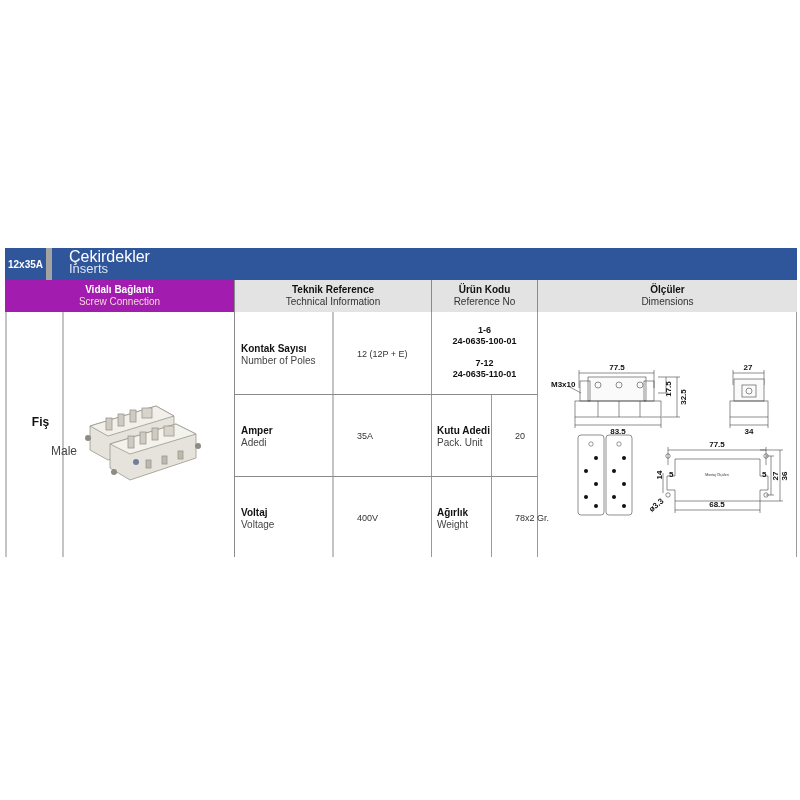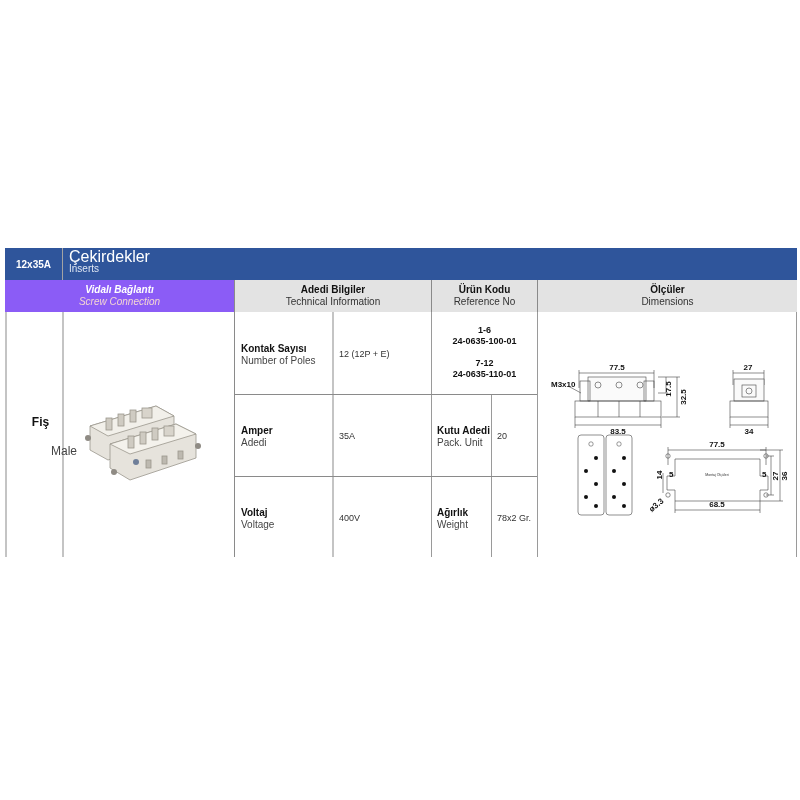--- a/index.html
+++ b/index.html
@@ -3,45 +3,45 @@
 <meta charset="utf-8">
 <style>
   * { box-sizing: border-box; margin: 0; padding: 0; }
   html, body { width: 800px; height: 800px; background: #ffffff; overflow: hidden; }
   body { position: relative; font-family: "Liberation Sans", sans-serif; color: #1a1a1a; }
 
   .abs { position: absolute; }
 
   
   .hdr-blue { left: 5px; top: 248px; width: 792px; height: 32px; background: #2f559b; }
-  .hdr-blue .code { position: absolute; left: 0; top: 0; width: 58px; height: 32px;
+  .hdr-blue .code { position: absolute; left: 0; top: 0; width: 47px; height: 32px;
     display: flex; align-items: center; justify-content: center;
-    color: #fff; font-weight: bold; font-size: 10px; border-right: 1px solid #a3a3a3; }
+    color: #fff; font-weight: bold; font-size: 10px; border-right: 6px solid #a3a3a3; }
   .hdr-blue .title { position: absolute; left: 64px; top: 3px; color: #fff; line-height: 12px; }
   .hdr-blue .title .b { font-weight: normal; font-size: 16px; display: block; }
-  .hdr-blue .title .s { font-size: 10px; color: #dfe6f3; display: block; }
+  .hdr-blue .title .s { font-size: 13px; color: #dfe6f3; display: block; }
 
   
   .colhdr { top: 280px; height: 32px; display: flex; flex-direction: column; align-items: center; justify-content: center; line-height: 12px; }
   .colhdr .b { font-weight: bold; font-size: 10px; }
   .colhdr .s { font-size: 10px; }
-  .colhdr.red { background: #8b5cf6; color: #fff; font-style: italic; }
+  .colhdr.red { background: #a21caf; color: #fff; }
   .colhdr.red .s { color: #f3d5d3; }
   .colhdr.gray { background: #e3e3e3; color: #111; border-left: 1px solid #8a8a8a; }
   .colhdr.gray .s { color: #333; }
 
   
   .vline { width: 1px; background: #9a9a9a; }
   .vline.light { background: #c4c4c4; width: 2px; }
   .hline { height: 1px; background: #8a8a8a; }
 
   .cell-text { line-height: 12px; font-size: 10px; color: #333; }
   .cell-text .b { font-weight: bold; color: #111; display: block; }
   .cell-text .s { display: block; color: #444; }
-  .val { font-size: 9px; color: #333; }
+  .val { font-size: 9px; color: #333; margin-left: 18px; }
 
   .ref { font-size: 9px; font-weight: bold; color: #111; text-align: center; line-height: 11px; }
 
   .fis { font-size: 12px; font-weight: bold; color: #111; }
   .male { font-size: 12px; color: #444; padding-left: 44px; }
 
   svg text { font-family: "Liberation Sans", sans-serif; }
 </style>
 </head>
 <body>
@@ -52,21 +52,21 @@
     <span class="b">Çekirdekler</span>
     <span class="s">Inserts</span>
   </div>
 </div>
 
 <div class="abs colhdr red" style="left:5px;width:229px;">
   <span class="b">Vidalı Bağlantı</span>
   <span class="s">Screw Connection</span>
 </div>
 <div class="abs colhdr gray" style="left:234px;width:197px;">
-  <span class="b">Adedi Bilgiler</span>
+  <span class="b">Teknik Reference</span>
   <span class="s">Technical Information</span>
 </div>
 <div class="abs colhdr gray" style="left:431px;width:106px;">
   <span class="b">Ürün Kodu</span>
   <span class="s">Reference No</span>
 </div>
 <div class="abs colhdr gray" style="left:537px;width:260px;">
   <span class="b">Ölçüler</span>
   <span class="s">Dimensions</span>
 </div>

